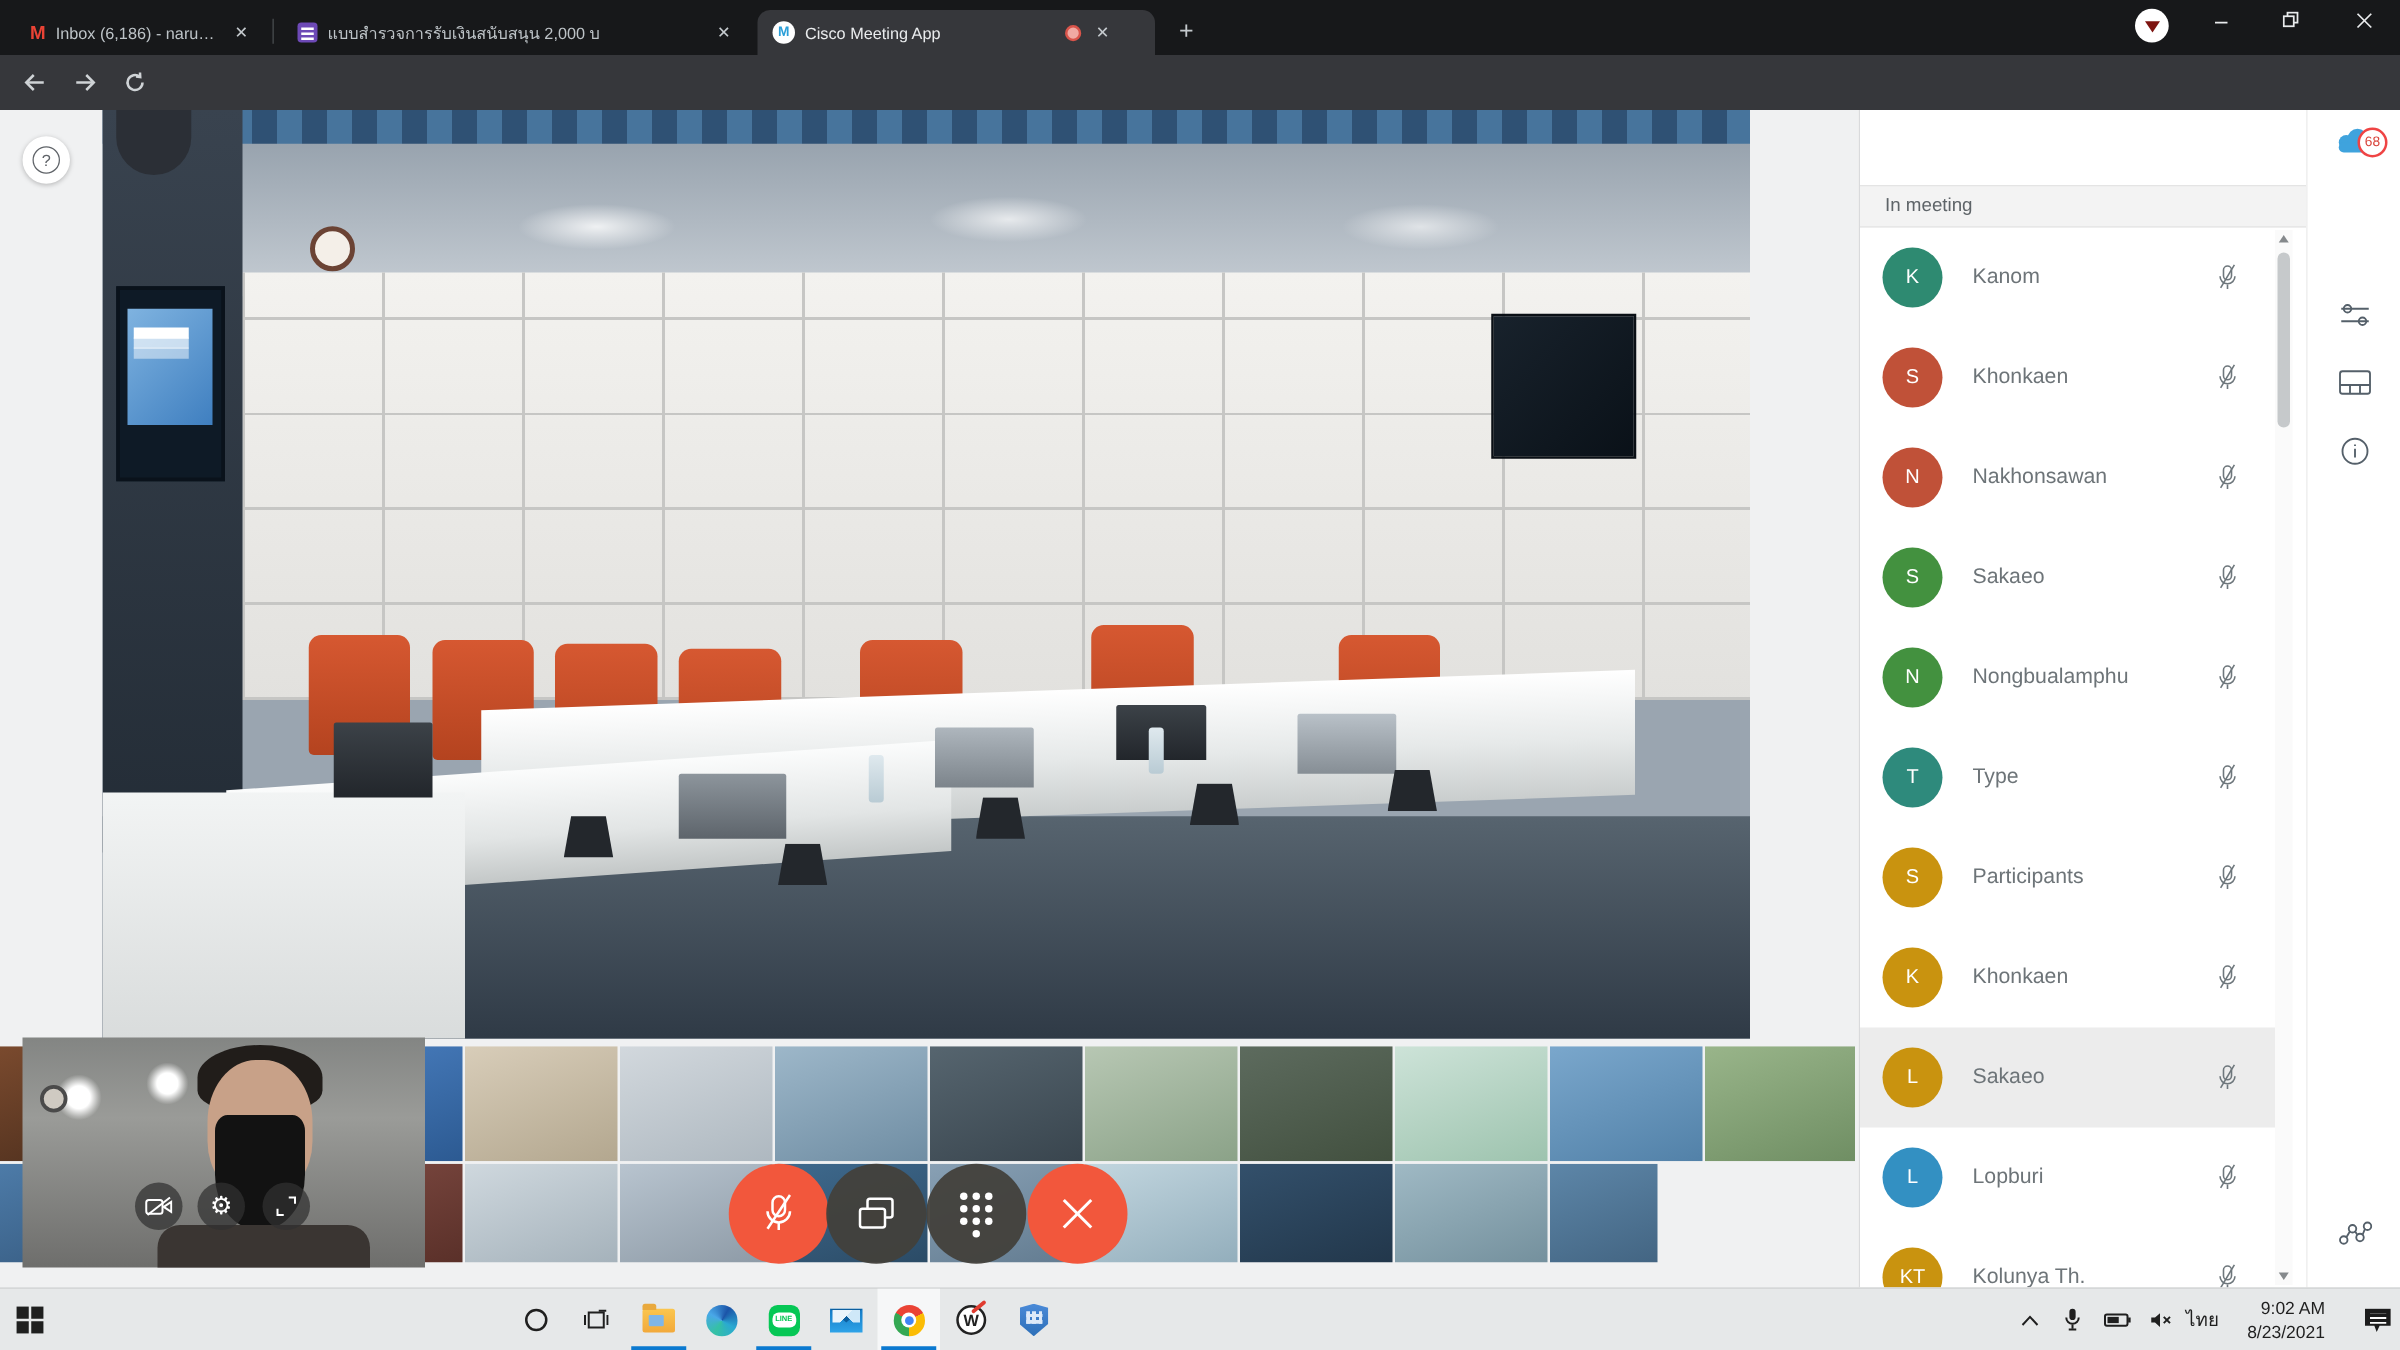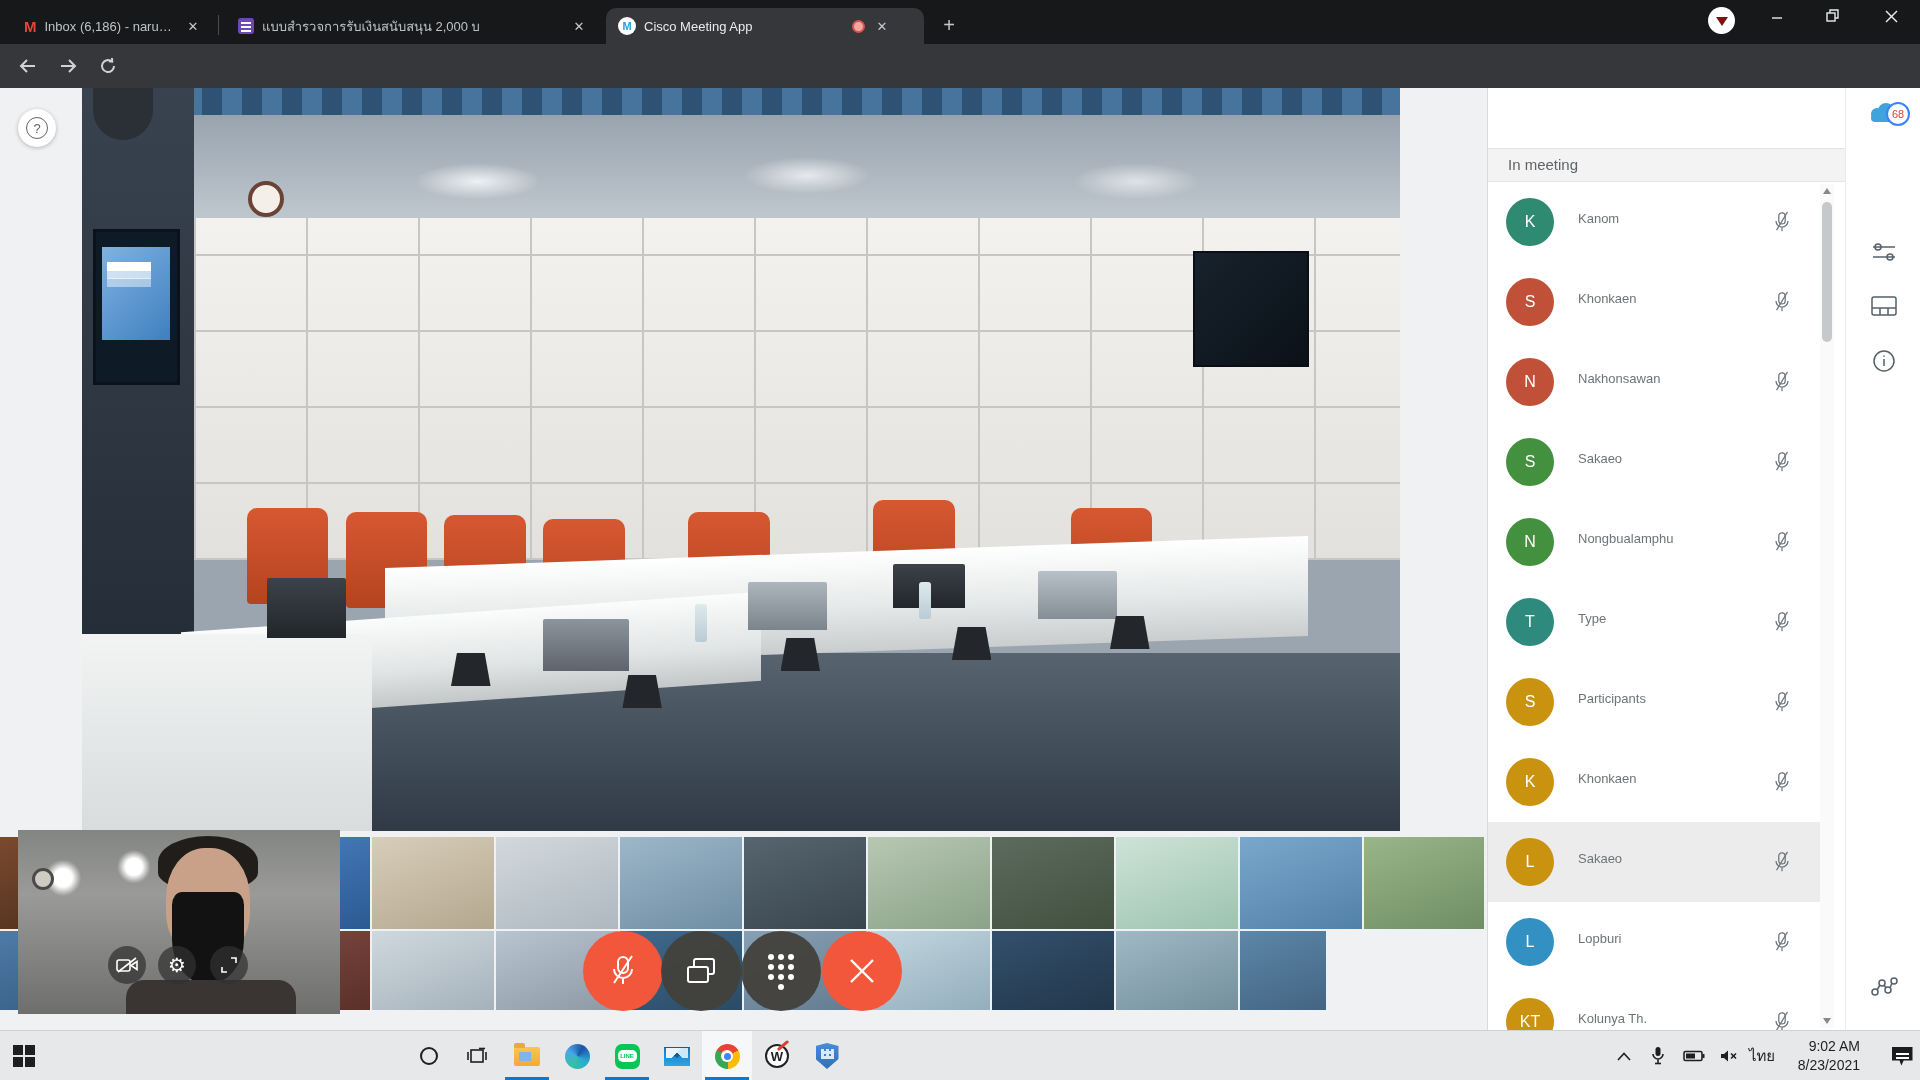--- a/index.html
+++ b/index.html
@@ -143,36 +143,36 @@
   .panel-close { position:absolute; right:22px; top:18px; width:22px; height:22px; }
   .panel-close svg { stroke:#5f6368; stroke-width:1.6; }
   .section-bar { position:absolute; left:0; top:60px; width:100%; height:34px; background:#f3f3f3;
       border-top:1px solid #e4e4e4; border-bottom:1px solid #e4e4e4; }
   .section-label { position:absolute; left:20px; top:7px; font-size:15px; color:#5e6468; }
   .plist { position:absolute; left:0; top:94px; width:333px; height:848px; overflow:hidden; }
   .p-row { position:relative; width:100%; height:80px; }
   .p-row.hl { background:#ececec; }
   .p-avatar { position:absolute; left:18px; top:16px; width:48px; height:48px; border-radius:50%; color:#fff;
       font-size:16px; display:flex; align-items:center; justify-content:center; }
-  .p-name { position:absolute; left:90px; top:29px; font-size:13px; color:#6d7478; }
+  .p-name { position:absolute; left:90px; top:29px; font-size:17px; color:#6d7478; }
   .p-mic { position:absolute; right:28px; top:27px; }
   .p-mic path, .p-mic rect, .p-mic line { stroke:#6e777c; stroke-width:1.4; fill:none; }
   .pscroll { position:absolute; right:11px; top:96px; width:14px; height:844px; background:#fafafa; }
   .pscroll .thumb-v { position:absolute; left:2px; top:18px; width:10px; height:140px; background:#c6c9cb; border-radius:5px; }
   .arr-up { position:absolute; left:3px; top:4px; width:0; height:0; border-left:4px solid transparent;
       border-right:4px solid transparent; border-bottom:6px solid #85898c; }
   .arr-dn { position:absolute; left:3px; bottom:4px; width:0; height:0; border-left:4px solid transparent;
       border-right:4px solid transparent; border-top:6px solid #85898c; }
 
   
   .rail { position:absolute; left:1845px; top:0; width:75px; height:942px; background:#fff; border-left:1px solid #ececec; }
   .rail-item { position:absolute; left:0; width:75px; display:flex; justify-content:center; }
   .rail svg { stroke:#55606a; stroke-width:1.5; fill:none; }
   .badge { position:absolute; left:40px; top:2px; min-width:24px; height:24px; border-radius:12px; background:#fff;
-      border:2px solid #3b82f6; color:#d9453c; font-size:11px; display:flex; align-items:center; justify-content:center;
+      border:2px solid #ef4444; color:#d9453c; font-size:11px; display:flex; align-items:center; justify-content:center;
       padding:0 3px; }
 
   
   .taskbar { position:absolute; left:0; top:1030px; width:1920px; height:50px; background:#e6e8e9; border-top:1px solid #cfd1d2; }
   .start { position:absolute; left:13px; top:14px; width:22px; height:22px;
       background:conic-gradient(#1f1f1f 0 100%); 
       -webkit-mask:linear-gradient(#000 0 0); 
       display:grid; grid-template-columns:10px 10px; grid-template-rows:10px 10px; gap:2px; background:none; }
   .start i { background:#1f1f1f; }
   .tsearch { position:absolute; left:50px; top:0; width:352px; height:50px; background:#fff; border:1px solid #9b9b9b;

